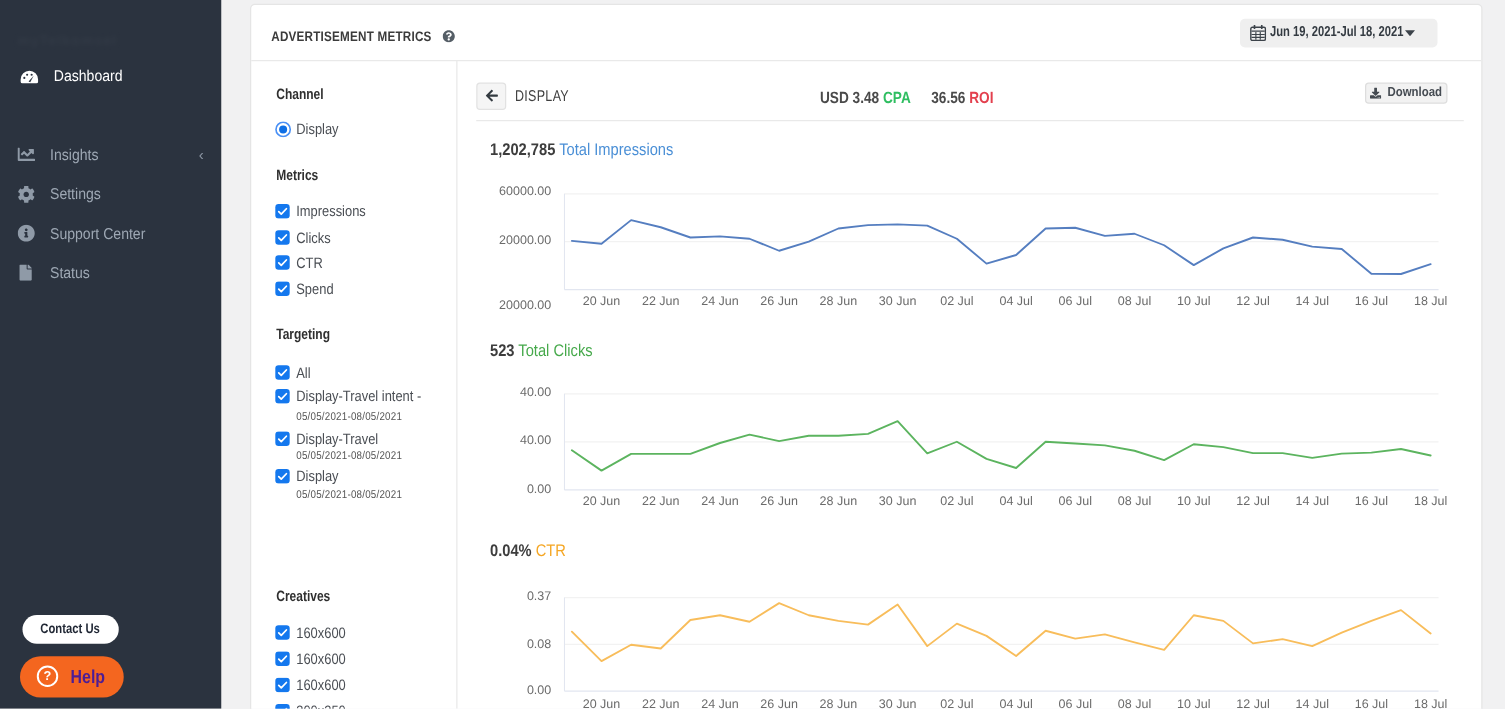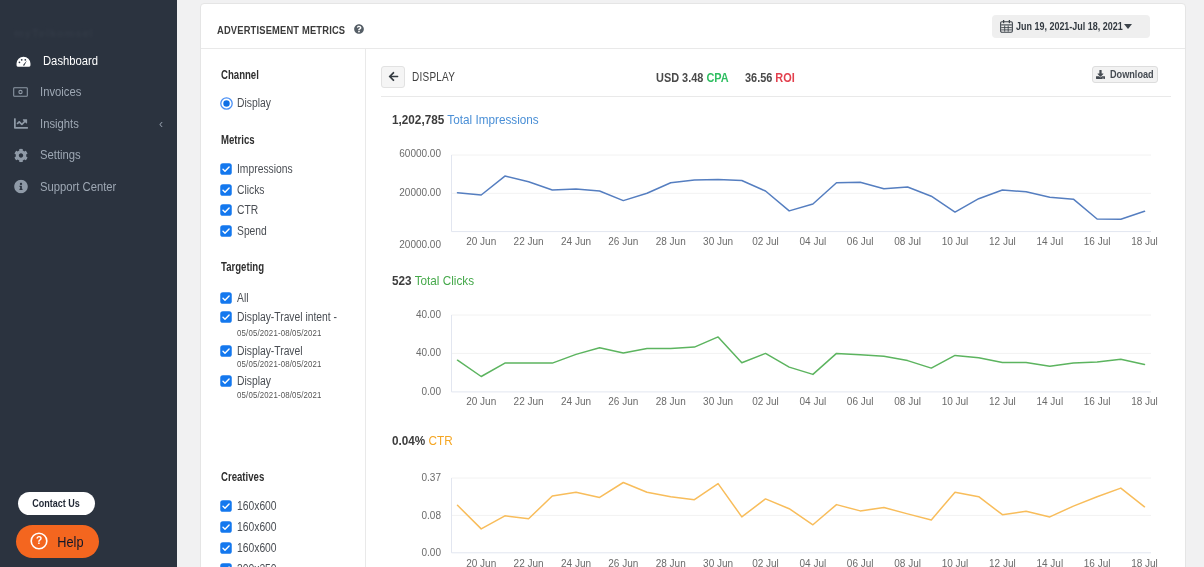--- a/index.html
+++ b/index.html
@@ -4,21 +4,21 @@
 * { margin:0; padding:0; box-sizing:border-box; -webkit-font-smoothing:antialiased; }
 html,body { filter:blur(0px); width:1204px; height:567px; overflow:hidden; background:#f1f1f2;
   font-family:"Liberation Sans", sans-serif; position:relative; }
 .sidebar { position:absolute; left:0; top:0; width:177px; height:567px; background:#2b333f; }
 .contact { position:absolute; left:18px; top:492px; width:77px; height:23px; background:#fff;
   border-radius:12px; text-align:center; line-height:23px; font-size:11px; font-weight:bold; color:#1f2633; }
 .contact i { display:inline-block; font-style:normal; transform:scaleX(0.82); transform-origin:center; }
 .help span i { display:inline-block; font-style:normal; transform:scaleX(0.85); transform-origin:center; }
 .help { position:absolute; left:16px; top:524.5px; width:83px; height:33px; background:#f4661f;
   border-radius:17px; display:flex; align-items:center; justify-content:center; gap:7px; }
-.help span { color:#0f172a; font-weight:normal; font-size:15px; }
+.help span { color:#4c1d95; font-weight:bold; font-size:15px; }
 .card { position:absolute; left:200px; top:3px; width:986px; height:580px; background:#fff;
   border:1px solid #e5e5e5; border-radius:4px; }
 .h-title { position:absolute; left:217px; top:24px; font-size:11px; font-weight:bold;
   color:#3b3b3b; letter-spacing:0.2px; transform:scaleX(0.85); transform-origin:left center; }
 .datepick { position:absolute; left:992px; top:14.5px; width:158px; height:23px; background:#efefef;
   border-radius:4px; display:flex; align-items:center; padding-left:8px; }
 .datepick span { display:inline-block; width:107px; white-space:nowrap; font-size:11.5px; font-weight:bold;
   color:#333a41; transform:scaleX(0.78); transform-origin:left center; }
 .hdiv { position:absolute; height:1px; background:#e9e9e9; }
 .vdiv { position:absolute; left:364.5px; top:48px; width:1px; height:519px; background:#e9e9e9; }
@@ -53,31 +53,20 @@
         <svg width="16" height="12" viewBox="0 0 20 15">
           <path d="M10 1 A 9.3 9.3 0 0 0 0.7 10.3 L0.7 12.6 A 1.8 1.8 0 0 0 2.5 14.4 L17.5 14.4 A 1.8 1.8 0 0 0 19.3 12.6 L19.3 10.3 A 9.3 9.3 0 0 0 10 1 Z" fill="#fff"></path>
           <circle cx="4.6" cy="8.6" r="1.15" fill="#2b333f"></circle>
           <circle cx="7.6" cy="5.2" r="1.15" fill="#2b333f"></circle>
           <circle cx="12.4" cy="5.2" r="1.15" fill="#2b333f"></circle>
           <path d="M9.1 12.4 L14.6 6.2 L10.9 13.1 Z" fill="#2b333f"></path>
         </svg>
       </div>
       <div style="position:absolute;left:40px;top:50%;transform:translateY(-50%) scaleX(0.9);transform-origin:left center;font-size:12.5px;white-space:nowrap;color:#ffffff">Dashboard</div>
     </div>
-  <div style="position:absolute;left:0;top:77.4px;width:177px;height:30px">
-      <div style="position:absolute;left:13px;top:50%;transform:translateY(-50%);width:15px;height:15px;display:flex;align-items:center;justify-content:center">
-        <svg width="15" height="15" viewBox="0 0 512 512">
-          <g fill="none" stroke="#8f9aa7" stroke-width="36">
-            <rect x="24" y="112" width="464" height="288" rx="24"></rect>
-            <circle cx="256" cy="256" r="56"></circle>
-          </g>
-        </svg>
-      </div>
-      <div style="position:absolute;left:40px;top:50%;transform:translateY(-50%) scaleX(0.9);transform-origin:left center;font-size:12.5px;white-space:nowrap;color:#9ea8b4">Invoices</div>
-    </div>
   <div style="position:absolute;left:0;top:108.8px;width:177px;height:30px">
       <div style="position:absolute;left:13px;top:50%;transform:translateY(-50%);width:15px;height:15px;display:flex;align-items:center;justify-content:center">
         <svg style="" width="14" height="14" viewBox="0 0 512 512">
           <path fill="#8f9aa7" d="M496 384H64V80c0-8.84-7.16-16-16-16H16C7.16 64 0 71.16 0 80v336c0 17.67 14.33 32 32 32h464c8.84 0 16-7.16 16-16v-32c0-8.84-7.16-16-16-16zM464 96H345.94c-21.38 0-32.09 25.85-16.97 40.97l32.4 32.4L288 242.75l-73.37-73.37c-12.5-12.5-32.76-12.5-45.25 0l-68.69 68.69c-6.25 6.25-6.25 16.38 0 22.63l22.62 22.62c6.25 6.25 16.38 6.25 22.63 0L192 237.25l73.37 73.37c12.5 12.5 32.76 12.5 45.25 0l96-96 32.4 32.4c15.12 15.12 40.97 4.41 40.97-16.97V112c.01-8.84-7.15-16-15.99-16z"></path>
         </svg>
       </div>
       <div style="position:absolute;left:40px;top:50%;transform:translateY(-50%) scaleX(0.9);transform-origin:left center;font-size:12.5px;white-space:nowrap;color:#9ea8b4">Insights</div>
       <div style="position:absolute;right:14px;top:50%;transform:translateY(-50%);color:#8b95a3;font-size:12px">‹</div>
     </div>
   <div style="position:absolute;left:0;top:140.2px;width:177px;height:30px">
@@ -88,20 +77,28 @@
       </div>
       <div style="position:absolute;left:40px;top:50%;transform:translateY(-50%) scaleX(0.9);transform-origin:left center;font-size:12.5px;white-space:nowrap;color:#9ea8b4">Settings</div>
     </div>
   <div style="position:absolute;left:0;top:171.6px;width:177px;height:30px">
       <div style="position:absolute;left:13px;top:50%;transform:translateY(-50%);width:15px;height:15px;display:flex;align-items:center;justify-content:center">
         <svg style="" width="14" height="14" viewBox="0 0 512 512">
           <path fill="#8f9aa7" d="M256 8C119.043 8 8 119.083 8 256c0 136.997 111.043 248 248 248s248-111.003 248-248C504 119.083 392.957 8 256 8zm0 110c23.196 0 42 18.804 42 42s-18.804 42-42 42-42-18.804-42-42 18.804-42 42-42zm56 254c0 6.627-5.373 12-12 12h-88c-6.627 0-12-5.373-12-12v-24c0-6.627 5.373-12 12-12h12v-64h-12c-6.627 0-12-5.373-12-12v-24c0-6.627 5.373-12 12-12h64c6.627 0 12 5.373 12 12v100h12c6.627 0 12 5.373 12 12v24z"></path>
         </svg>
       </div>
       <div style="position:absolute;left:40px;top:50%;transform:translateY(-50%) scaleX(0.9);transform-origin:left center;font-size:12.5px;white-space:nowrap;color:#9ea8b4">Support Center</div>
+    </div>
+  <div style="position:absolute;left:0;top:203px;width:177px;height:30px">
+      <div style="position:absolute;left:13px;top:50%;transform:translateY(-50%);width:15px;height:15px;display:flex;align-items:center;justify-content:center">
+        <svg style="" width="13" height="13" viewBox="0 0 384 512">
+          <path fill="#8f9aa7" d="M224 136V0H24C10.7 0 0 10.7 0 24v464c0 13.3 10.7 24 24 24h336c13.3 0 24-10.7 24-24V160H248c-13.2 0-24-10.8-24-24zm160-14.1v6.1H256V0h6.1c6.4 0 12.5 2.5 17 7l97.9 98c4.5 4.5 7 10.6 7 16.9z"></path>
+        </svg>
+      </div>
+      <div style="position:absolute;left:40px;top:50%;transform:translateY(-50%) scaleX(0.9);transform-origin:left center;font-size:12.5px;white-space:nowrap;color:#9ea8b4">Status</div>
     </div>
   <div class="contact"><i>Contact Us</i></div>
   <div class="help">
       <svg width="18" height="18" viewBox="0 0 512 512">
         <circle cx="256" cy="256" r="222" fill="none" stroke="#fff" stroke-width="46"></circle>
         <text x="256" y="350" font-size="290" font-weight="bold" fill="#fff" text-anchor="middle" font-family="Liberation Sans, sans-serif">?</text>
       </svg>
       <span><i>Help</i></span>
     </div>
 </div>

